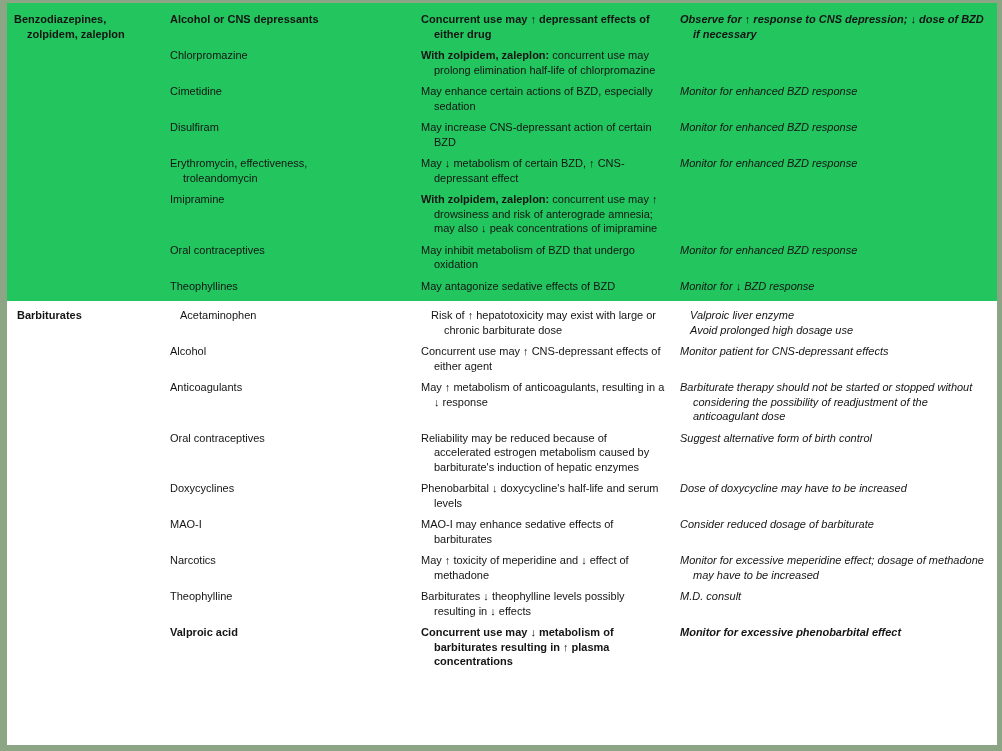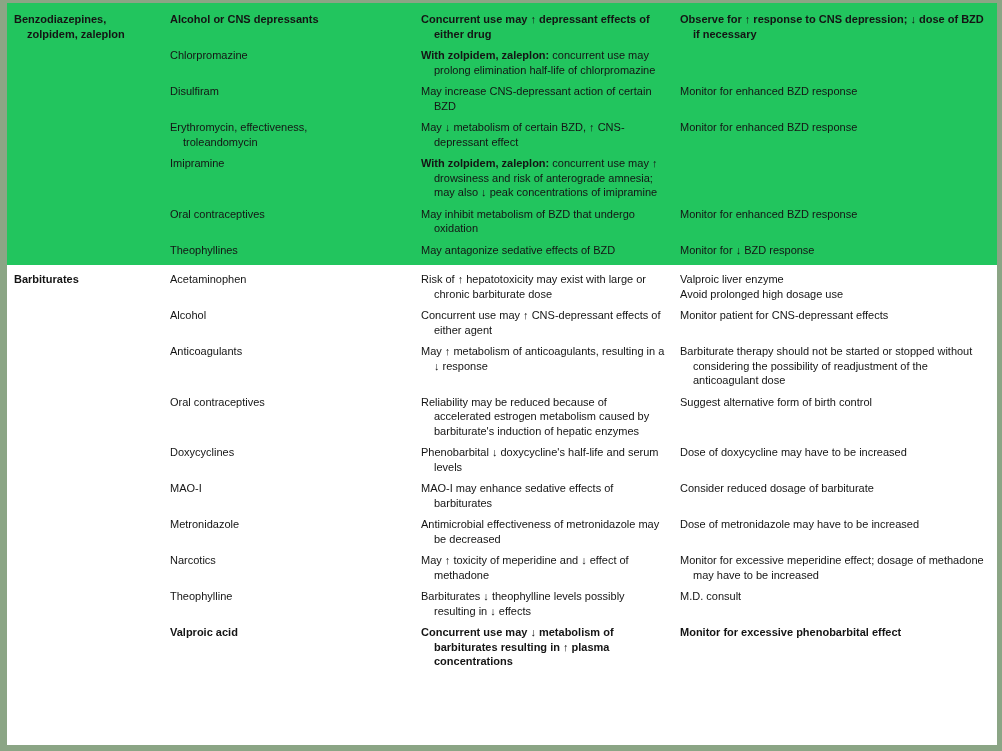--- a/index.html
+++ b/index.html
@@ -26,23 +26,23 @@
   }
   tbody.sec-benzo { background:#22c55e; }
   tbody.sec-barb  { background:#ffffff; }
   td {
     vertical-align:top;
     padding:4px 10px 3px 0;
   }
   td.c1 { padding-left:7px; padding-right:12px; }
   td.c2 { padding-right:45px; }
   td.c3 { padding-right:14px; }
-  td.c4 { padding-right:8px; }
+  td.c4 { padding-right:8px;font-style:italic; }
   tbody.sec-benzo tr:first-child td { padding-top:9px; }
-  tbody.sec-barb  tr:first-child td { padding-top:7px; }
+  tbody.sec-barb  tr:first-child td { padding-top:7px;padding-left:10px; }
   tbody.sec-benzo tr:last-child td { padding-bottom:8px; }
   .hang {
     padding-left:13px;
     text-indent:-13px;
   }
   .b { font-weight:bold; }
 </style>
 </head>
 <body>
 
@@ -76,20 +76,32 @@
             <div class="hang">Chlorpromazine</div>
           </td>
         <td class="c3">
             <div class="hang"><span class="b">With zolpidem, zaleplon:</span> <span>concurrent use may prolong elimination half-life of chlorpromazine</span></div>
           </td>
         <td class="c4"></td>
       </tr>
       <tr>
         <td class="c1"></td>
         <td class="c2">
+            <div class="hang">Cimetidine</div>
+          </td>
+        <td class="c3">
+            <div class="hang">May enhance certain actions of BZD, especially sedation</div>
+          </td>
+        <td class="c4">
+            <div class="hang">Monitor for enhanced BZD response</div>
+          </td>
+      </tr>
+      <tr>
+        <td class="c1"></td>
+        <td class="c2">
             <div class="hang">Disulfiram</div>
           </td>
         <td class="c3">
             <div class="hang">May increase CNS-depressant action of certain BZD</div>
           </td>
         <td class="c4">
             <div class="hang">Monitor for enhanced BZD response</div>
           </td>
       </tr>
       <tr>
@@ -212,32 +224,20 @@
         <td class="c3">
             <div class="hang">MAO-I may enhance sedative effects of barbiturates</div>
           </td>
         <td class="c4">
             <div class="hang">Consider reduced dosage of barbiturate</div>
           </td>
       </tr>
       <tr>
         <td class="c1"></td>
         <td class="c2">
-            <div class="hang">Metronidazole</div>
-          </td>
-        <td class="c3">
-            <div class="hang">Antimicrobial effectiveness of metronidazole may be decreased</div>
-          </td>
-        <td class="c4">
-            <div class="hang">Dose of metronidazole may have to be increased</div>
-          </td>
-      </tr>
-      <tr>
-        <td class="c1"></td>
-        <td class="c2">
             <div class="hang">Narcotics</div>
           </td>
         <td class="c3">
             <div class="hang">May ↑ toxicity of meperidine and ↓ effect of methadone</div>
           </td>
         <td class="c4">
             <div class="hang">Monitor for excessive meperidine effect; dosage of methadone may have to be increased</div>
           </td>
       </tr>
       <tr>

